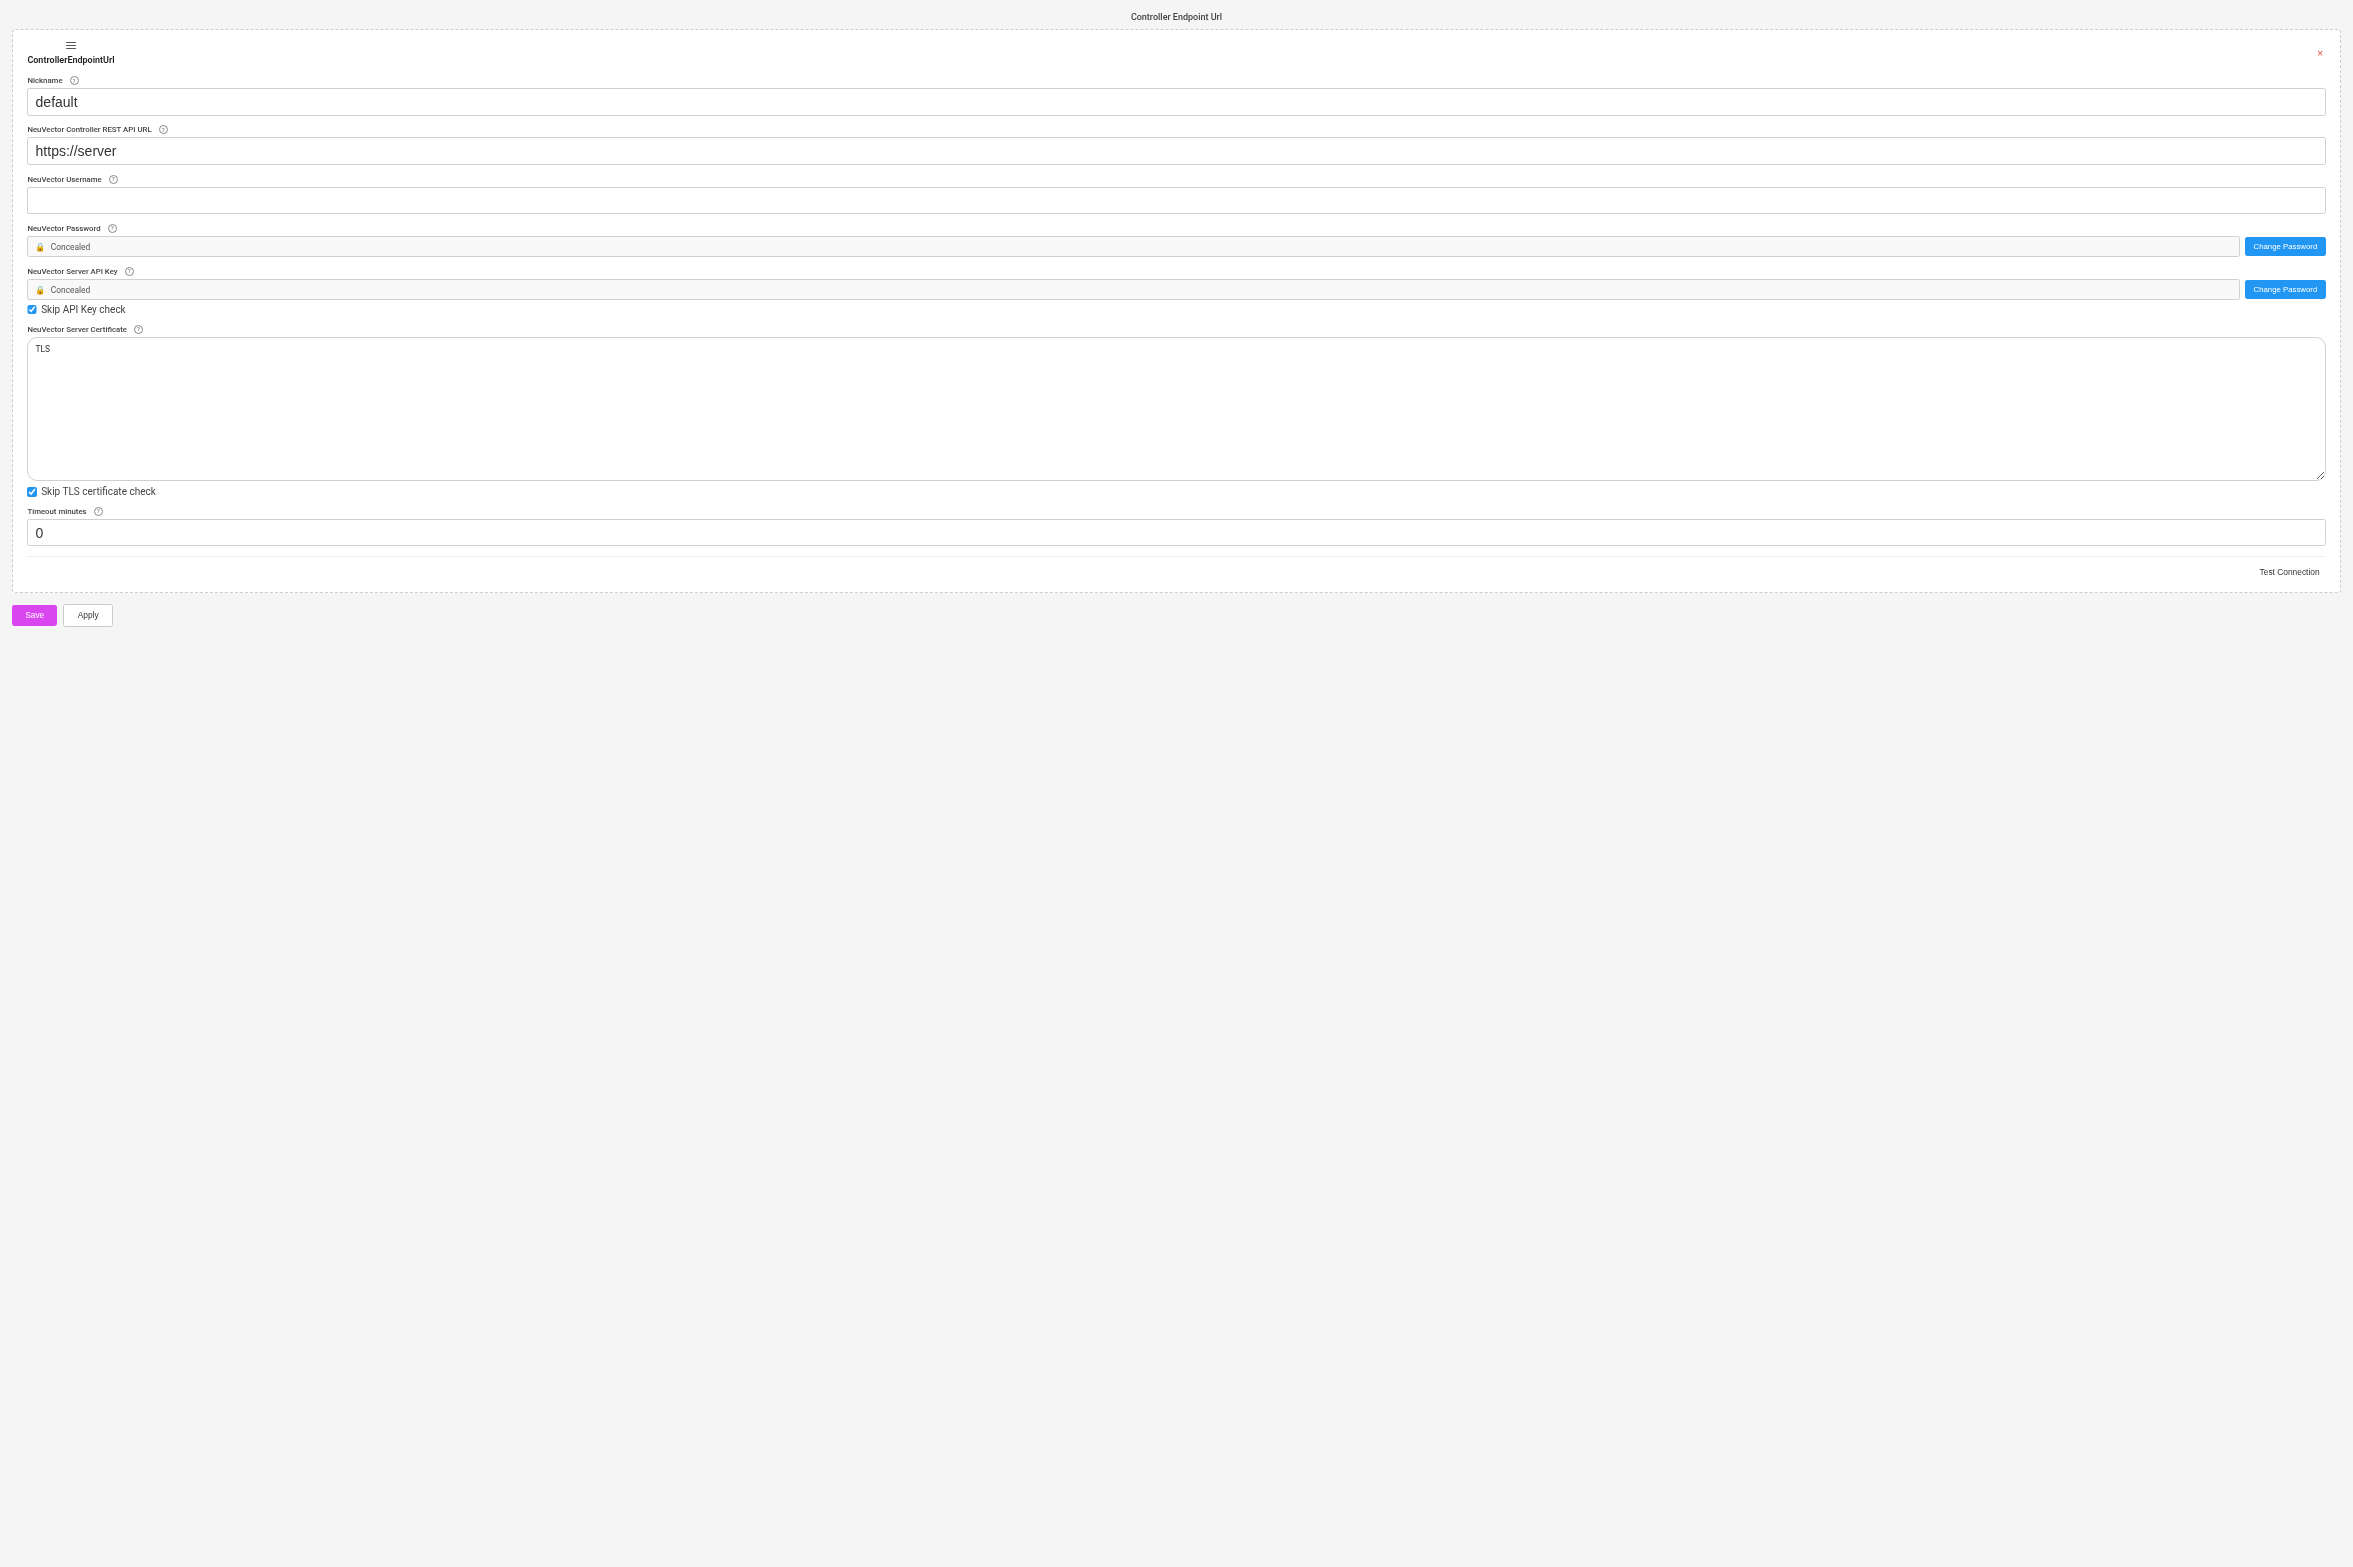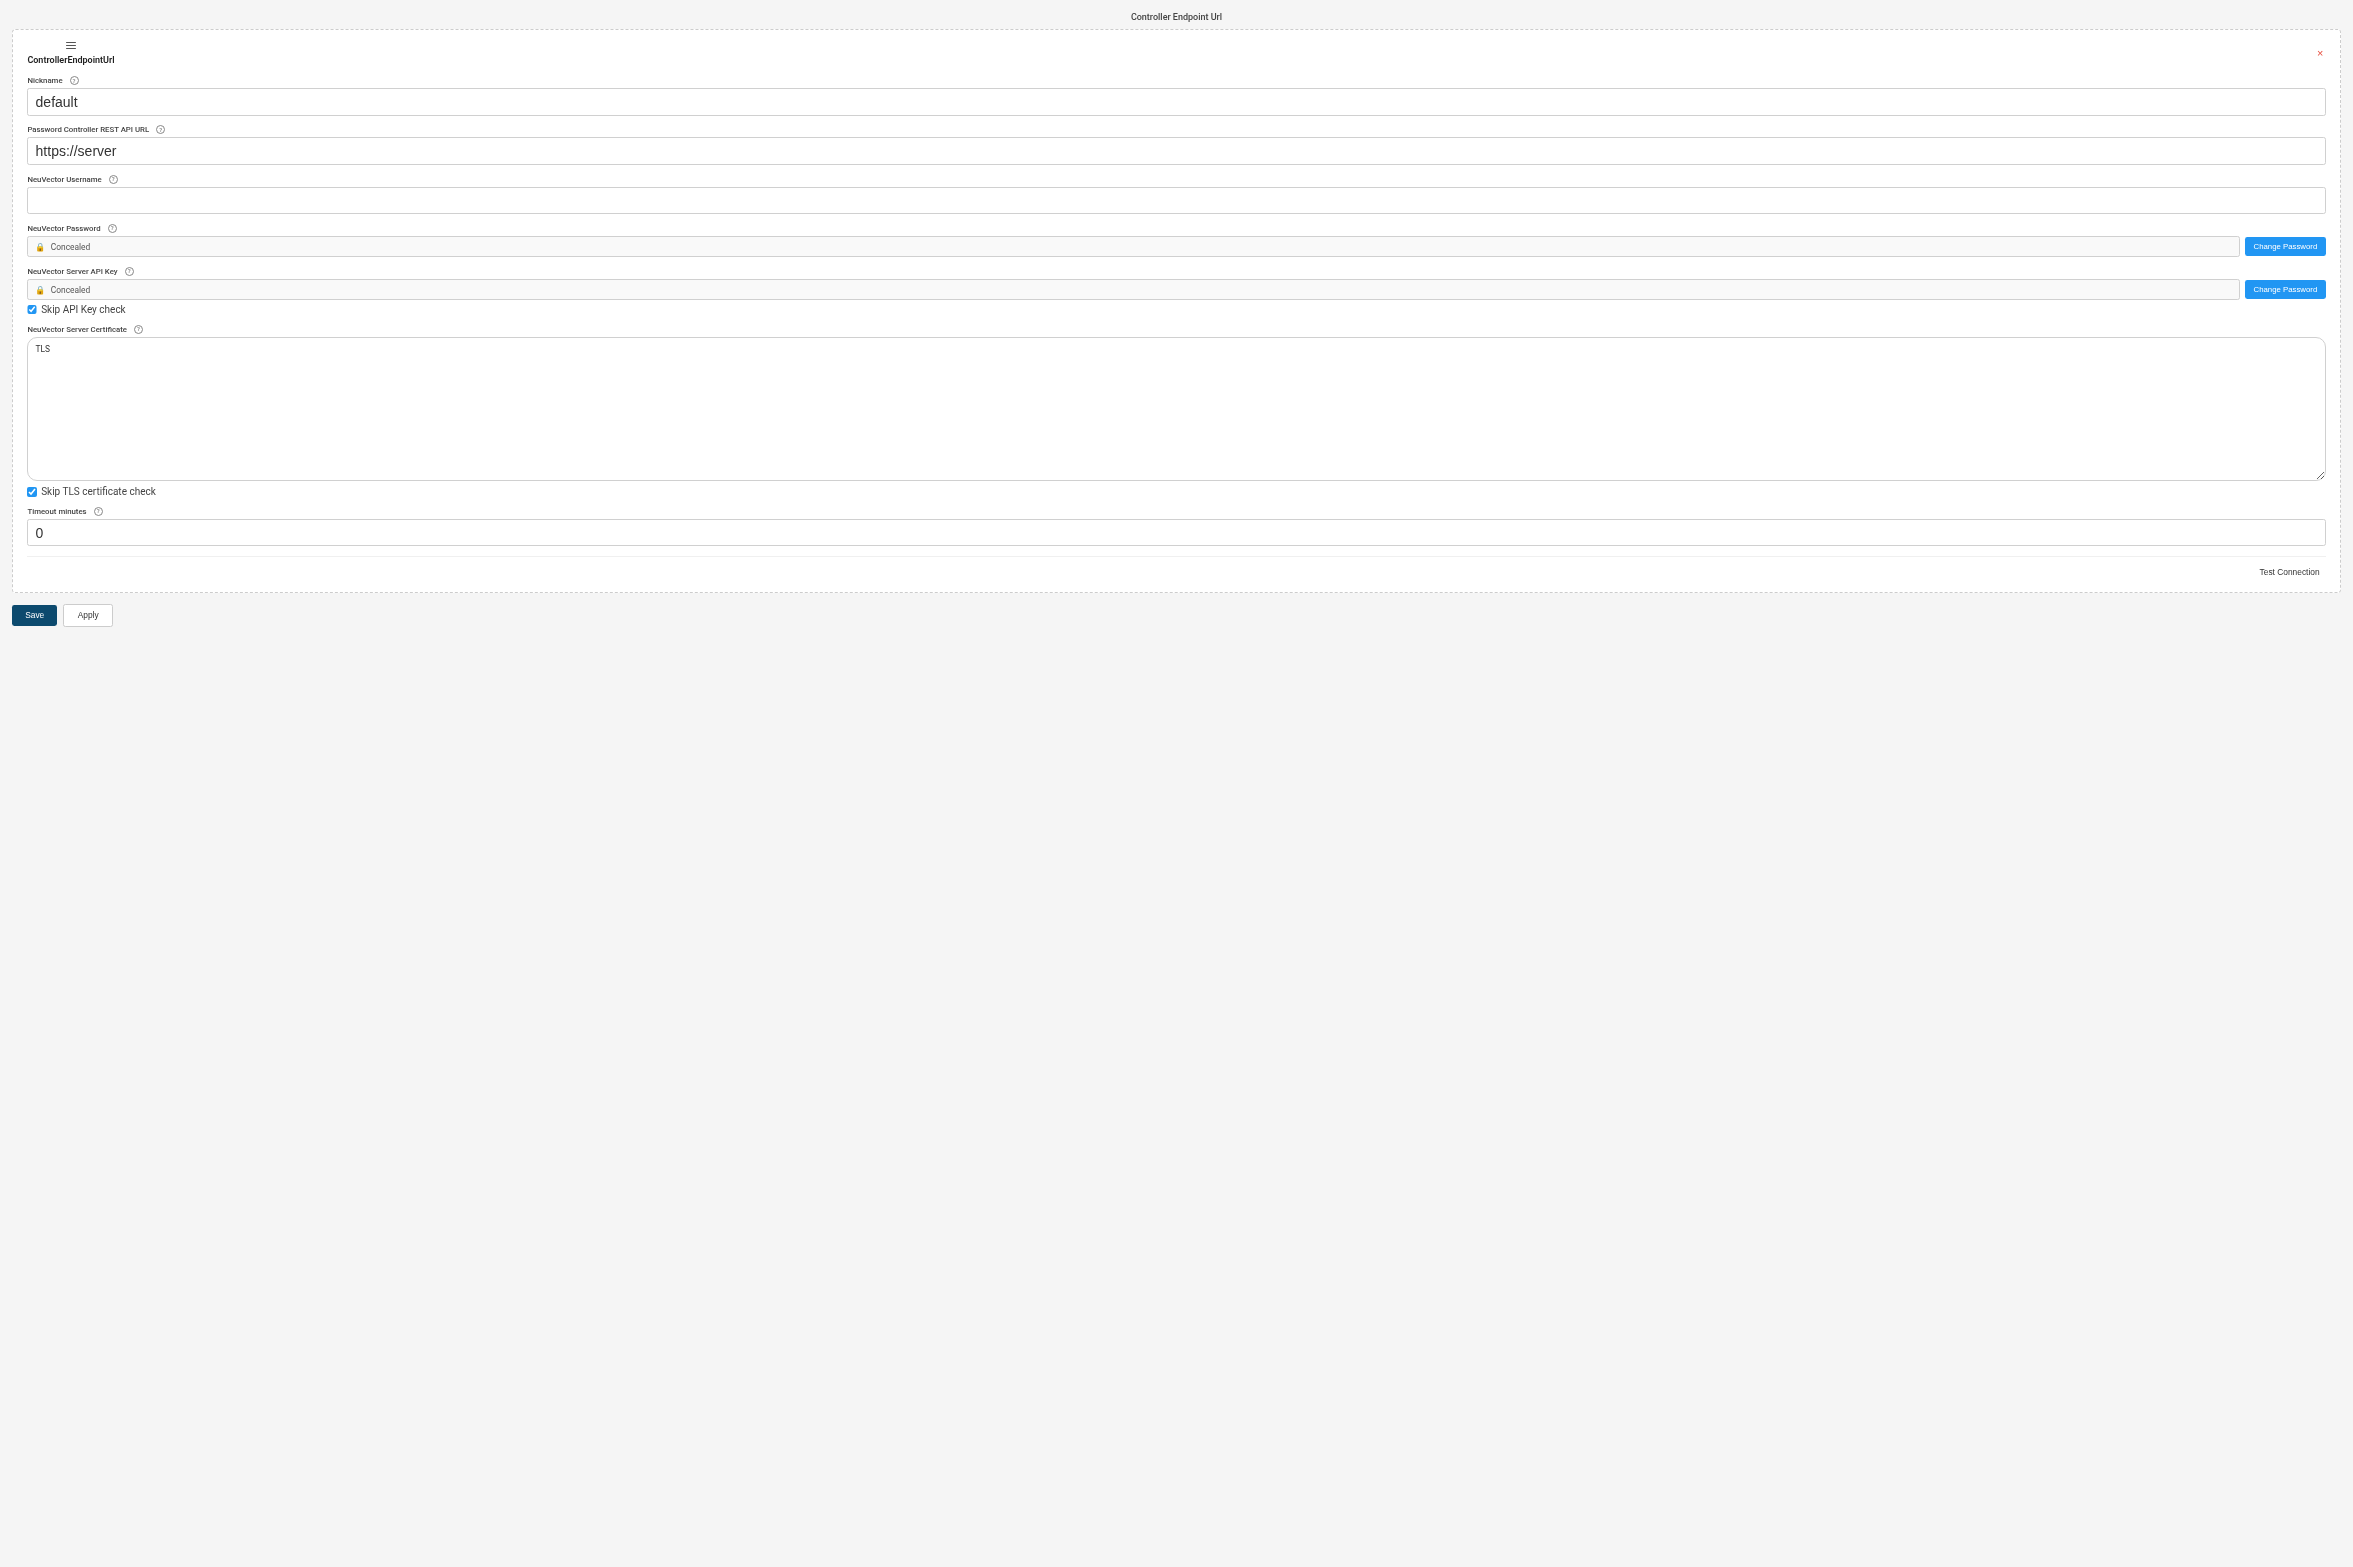--- a/index.html
+++ b/index.html
@@ -214,21 +214,21 @@
     }
 
     .page-footer {
       display: flex;
       align-items: center;
       gap: 6px;
       margin-top: 10.8px;
     }
 
     .save-btn {
-      background: #0c4a6e;
+      background: #d946ef;
       color: #fff;
       border: none;
       border-radius: 2.4px;
       padding: 5.4px 13.2px;
       font-size: 8.4px;
       font-weight: 500;
       cursor: pointer;
     }
 
     .apply-btn {
@@ -264,21 +264,21 @@
   <div class="field-group">
     <div class="field-label">
       <span>Nickname</span>
       <span class="help-icon">?</span>
     </div>
     <input class="text-input" type="text" value="default" style="">
   </div>
 
   <div class="field-group">
     <div class="field-label">
-      <span>Password Controller REST API URL</span>
+      <span>NeuVector Controller REST API URL</span>
       <span class="help-icon">?</span>
     </div>
     <input class="text-input" type="text" value="https://server" style="">
   </div>
 
   <div class="field-group">
     <div class="field-label">
       <span>NeuVector Username</span>
       <span class="help-icon">?</span>
     </div>

